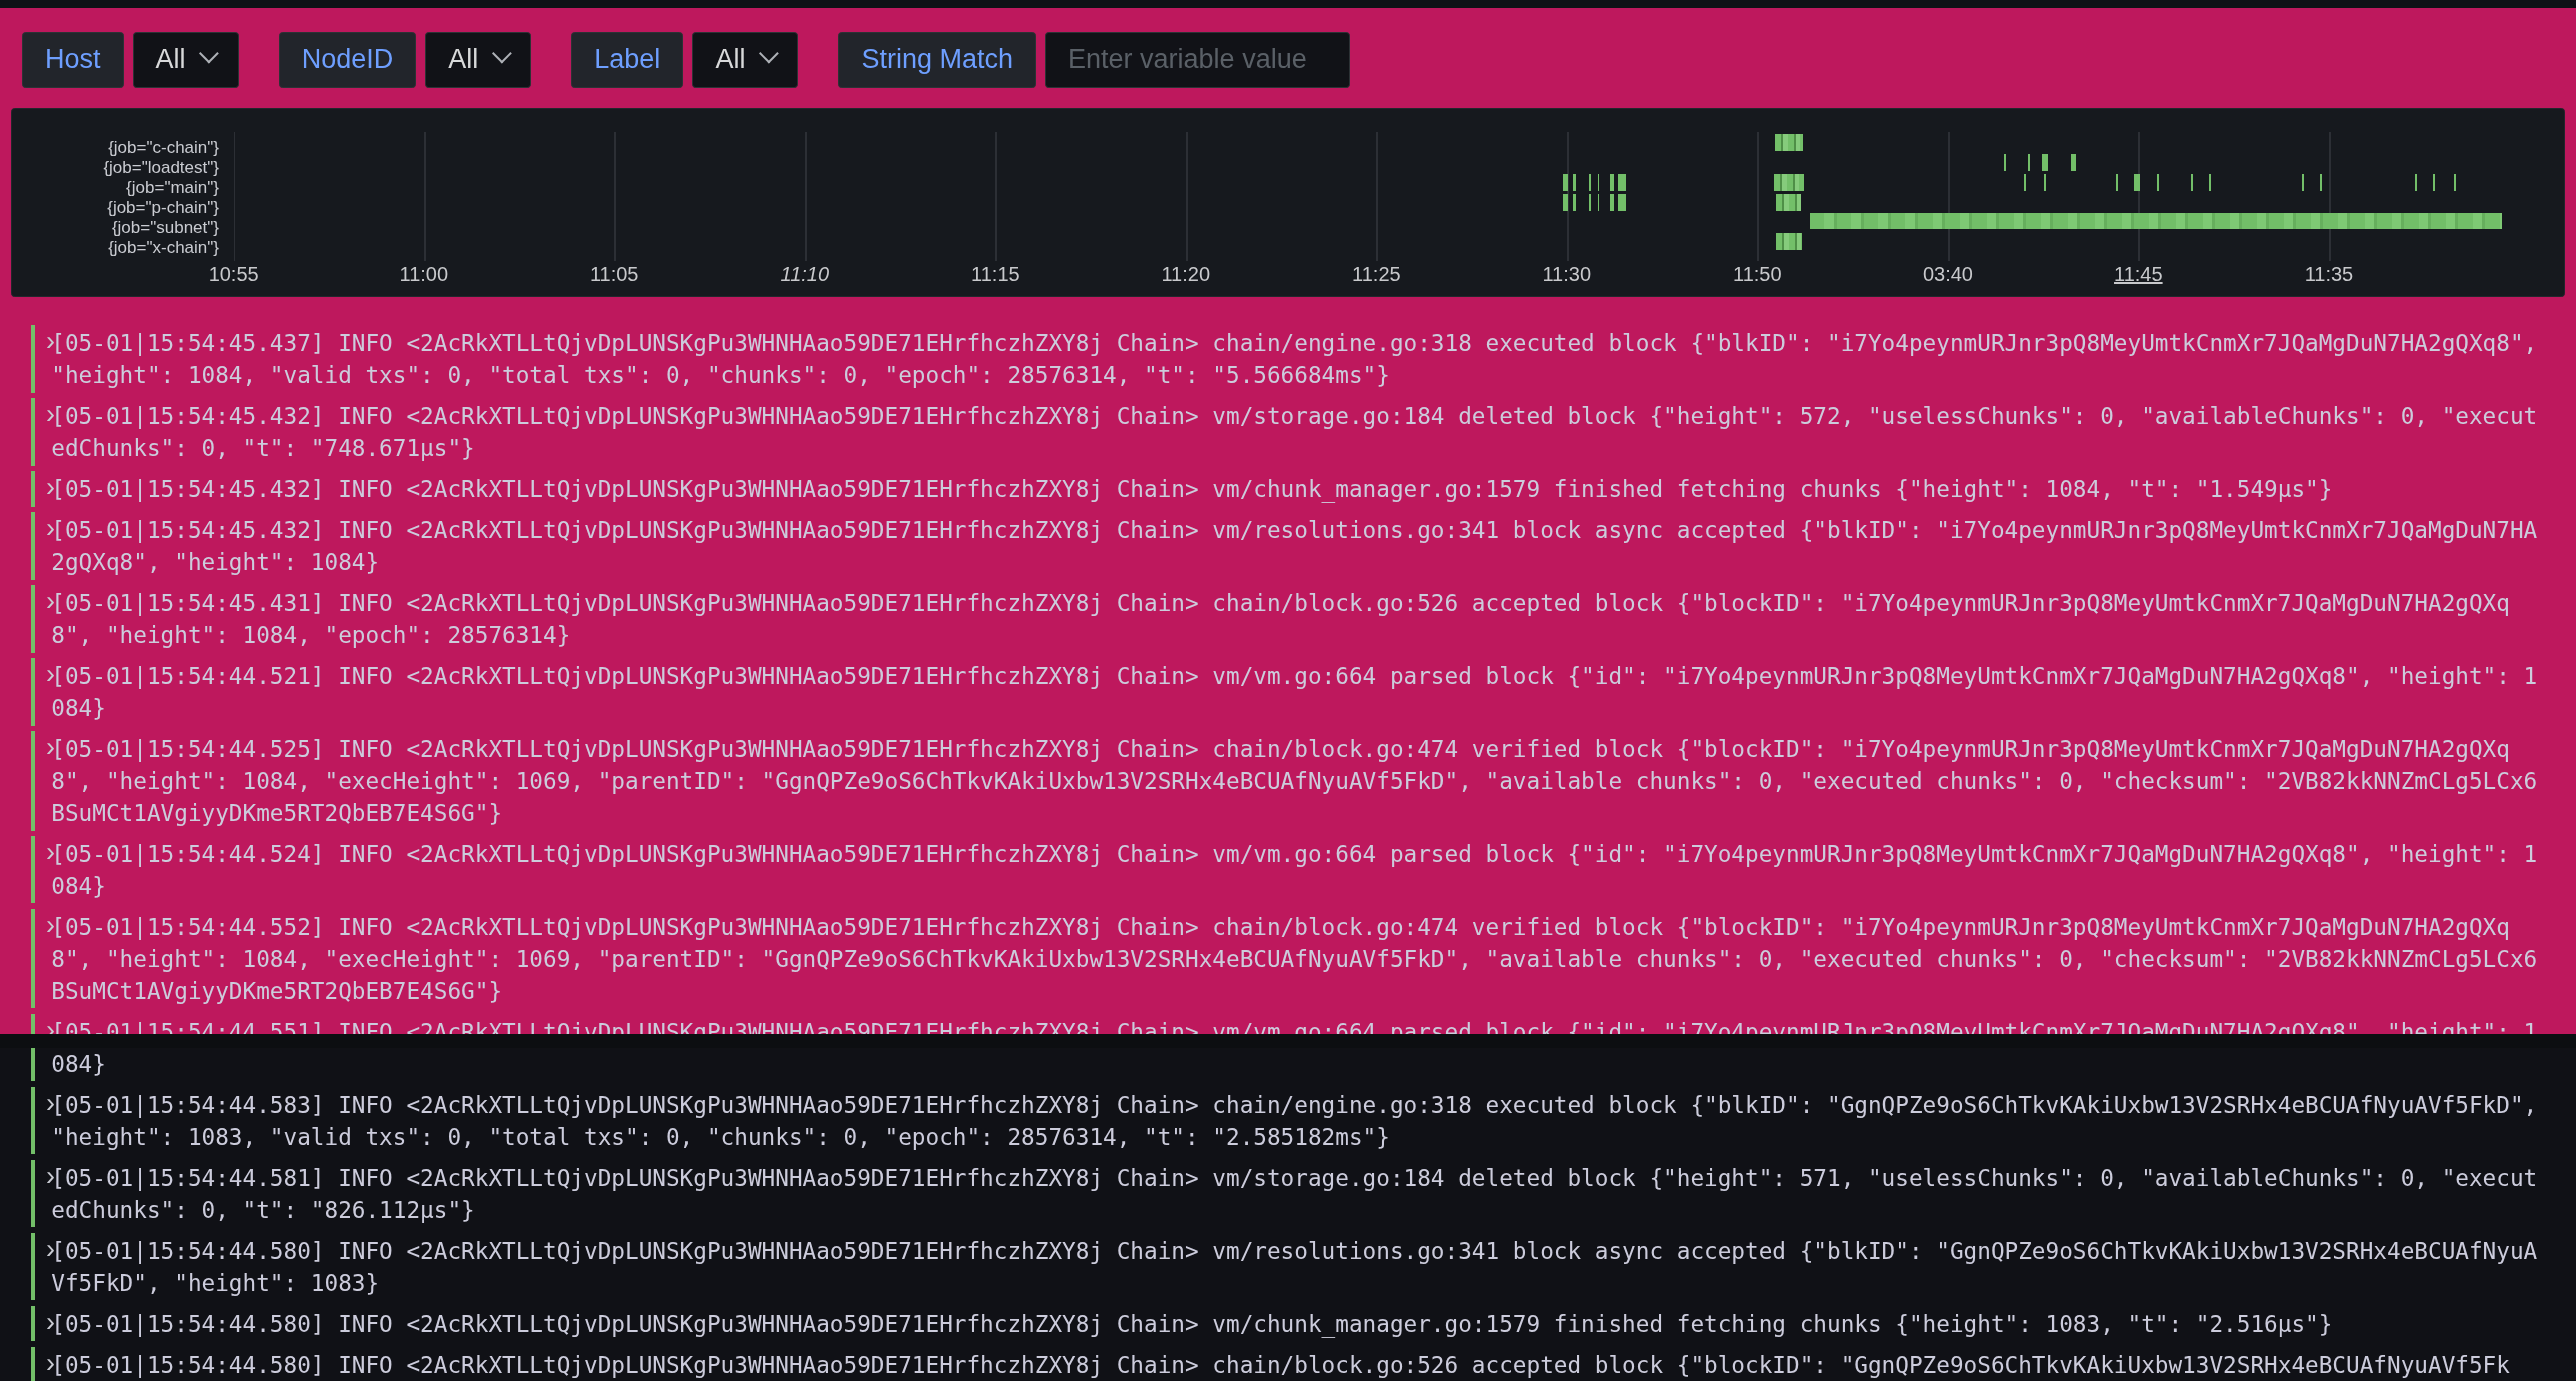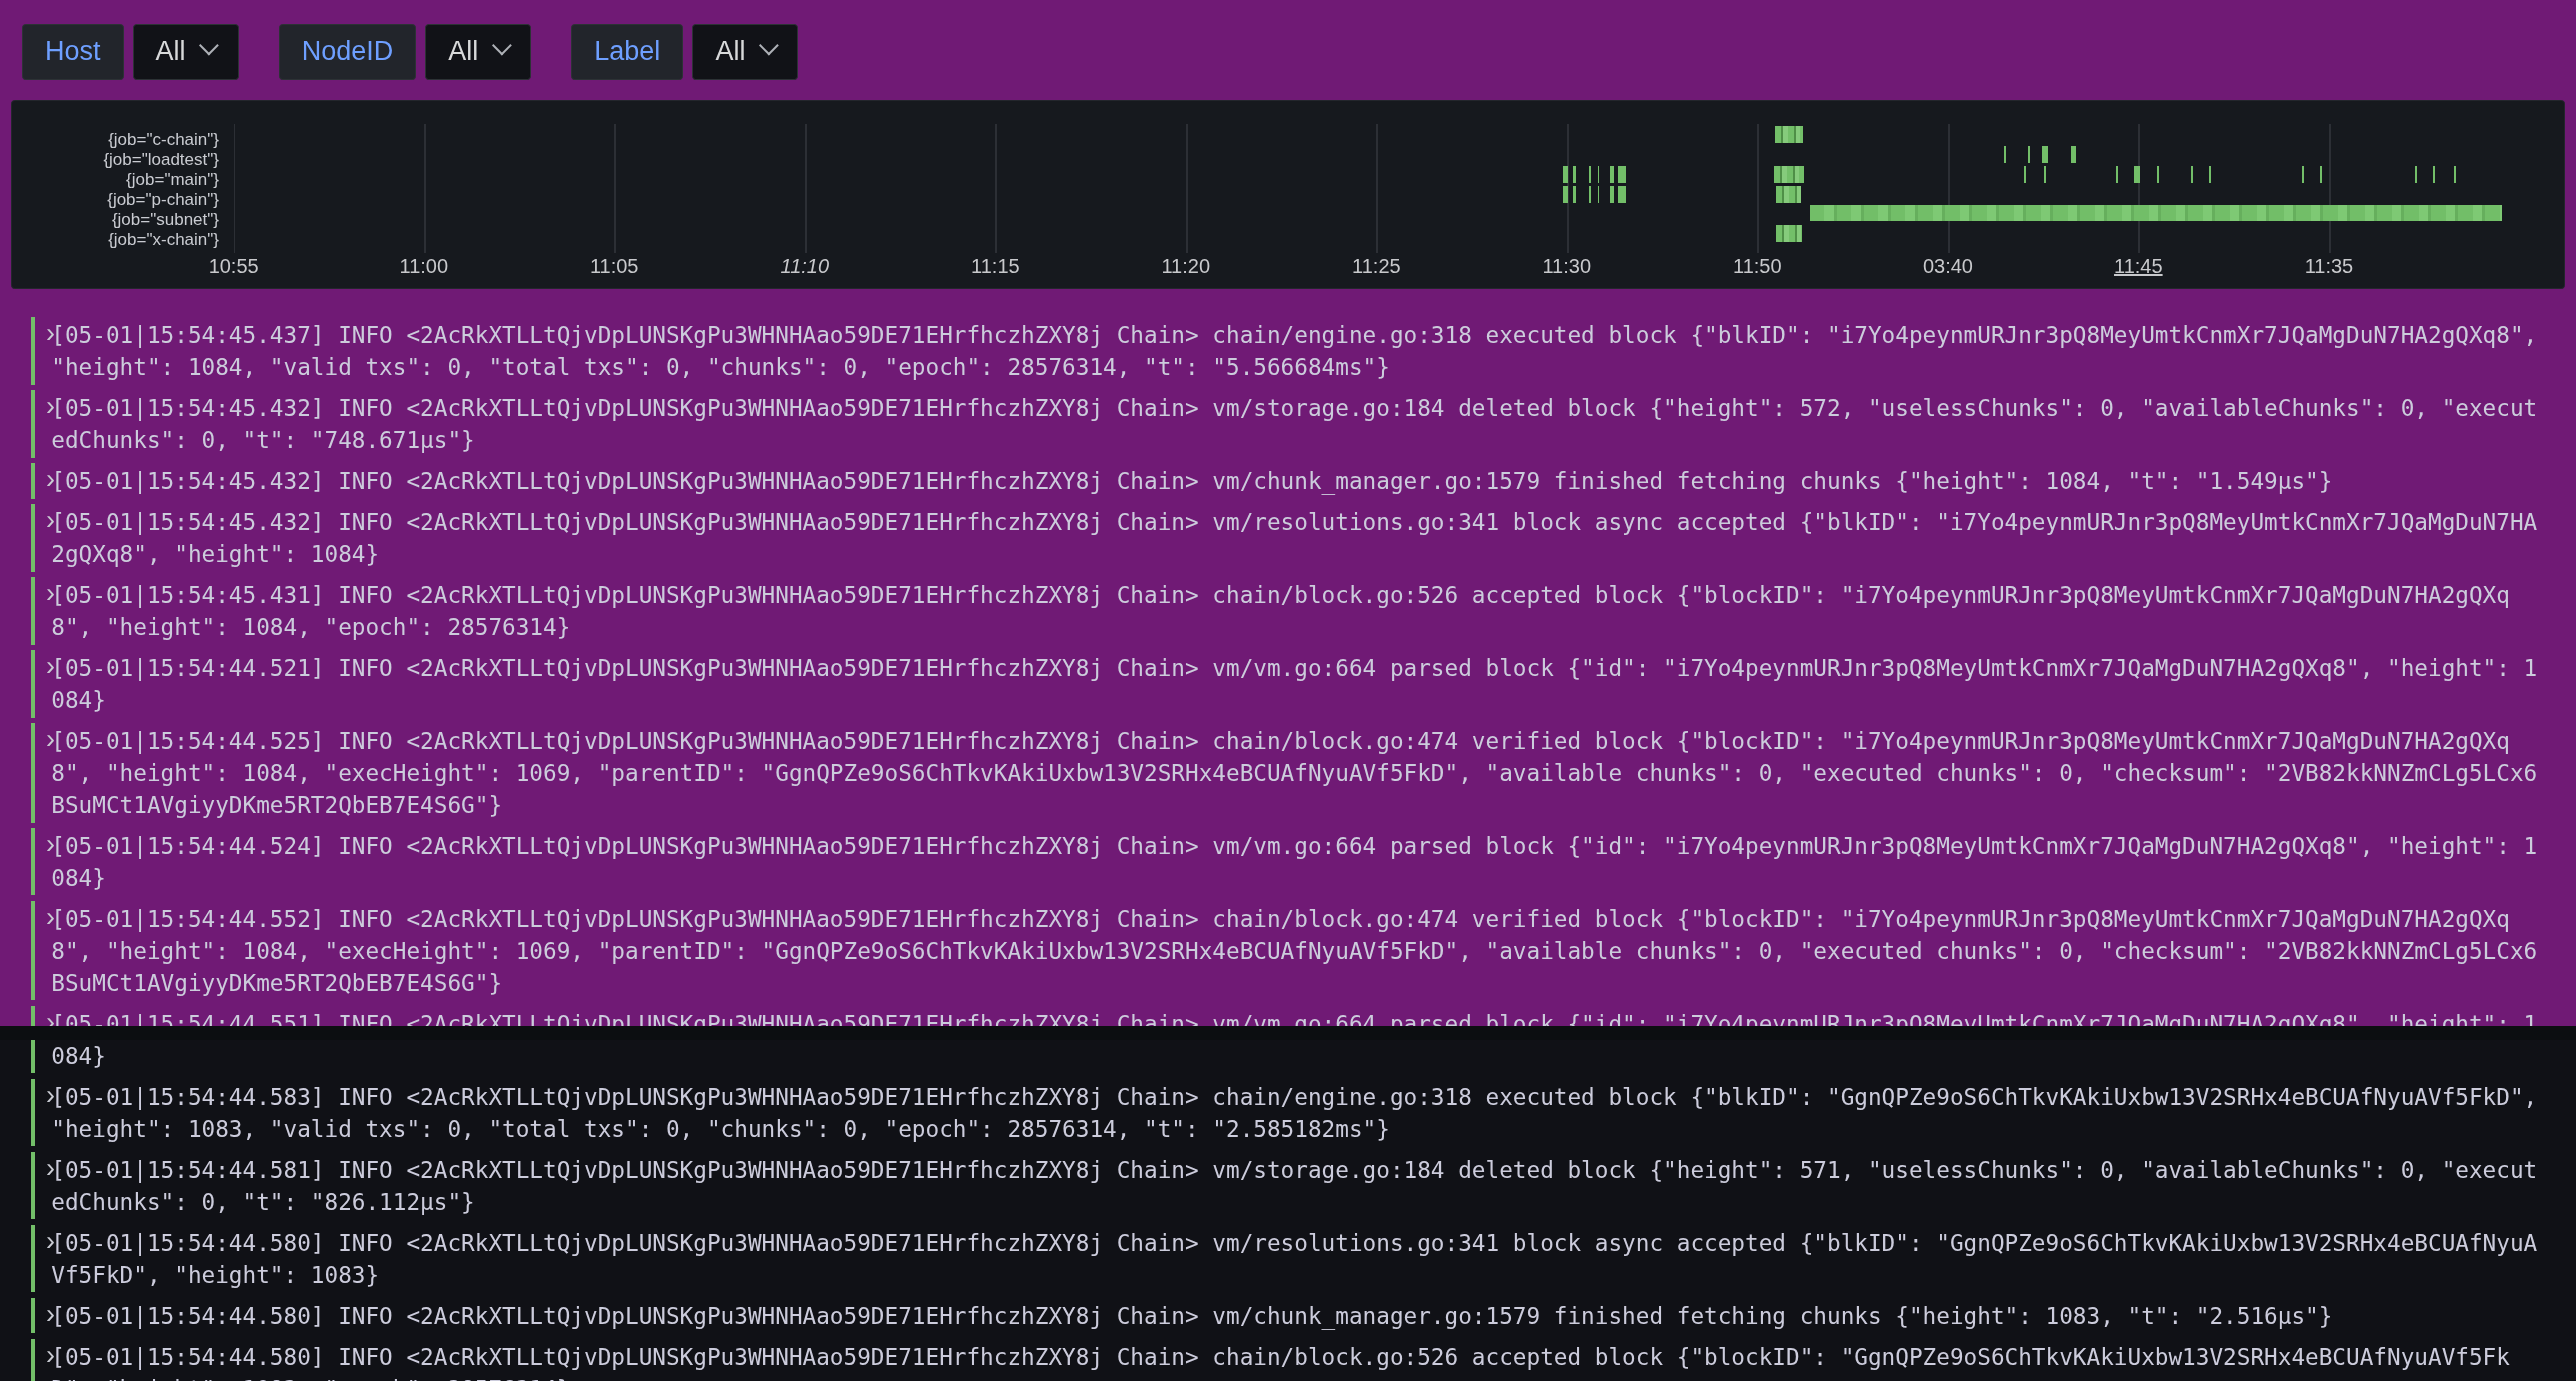--- a/index.html
+++ b/index.html
@@ -1,17 +1,17 @@
 <!DOCTYPE html>
 <html style="font-size:14.5px"><head>
 <meta charset="utf-8">
 <style>
   html,body{margin:0;padding:0;background:#101116;width:2576px;height:1381px;overflow:hidden;
     font-family:"Liberation Sans","DejaVu Sans",sans-serif;}
-  .page{position:relative;width:2576px;height:1040px;background:#701a75;}
+  .page{position:relative;width:2576px;height:1040px;background:#be185d;margin-top:8px;}
 
   
   .submenu{position:absolute;top:23.6px;left:22px;display:flex;align-items:center;}
   .var-group{display:flex;align-items:center;margin-right:40px;}
   .var-label,.var-select,.var-input{
     height:56px;border:1.8px solid #2c3235;border-radius:3.6px;box-sizing:border-box;
     display:flex;align-items:center;padding:0 22px;font-size:27px;font-weight:500;}
   .var-label{background:#22252b;color:#6e9fff;margin-right:9px;}
   .var-select{background:#111217;color:#d8d9da;cursor:pointer;}
   .caret{width:11.8px;height:11.8px;border-right:2.7px solid #aeb1b7;border-bottom:2.7px solid #aeb1b7;
@@ -59,20 +59,24 @@
         <span>All</span>
         <span class="caret"></span>
       </div>
     </div>
     <div class="var-group">
       <div class="var-label">Label</div>
       <div class="var-select">
         <span>All</span>
         <span class="caret"></span>
       </div>
+    </div>
+    <div class="var-group">
+      <div class="var-label">String Match</div>
+      <input class="var-input" type="text" placeholder="Enter variable value" style="">
     </div>
   </div>
 
   <div class="panel">
     <div class="lane-labels">
         <div>{job="c-chain"}</div>
         <div>{job="loadtest"}</div>
         <div>{job="main"}</div>
         <div>{job="p-chain"}</div>
         <div>{job="subnet"}</div>

